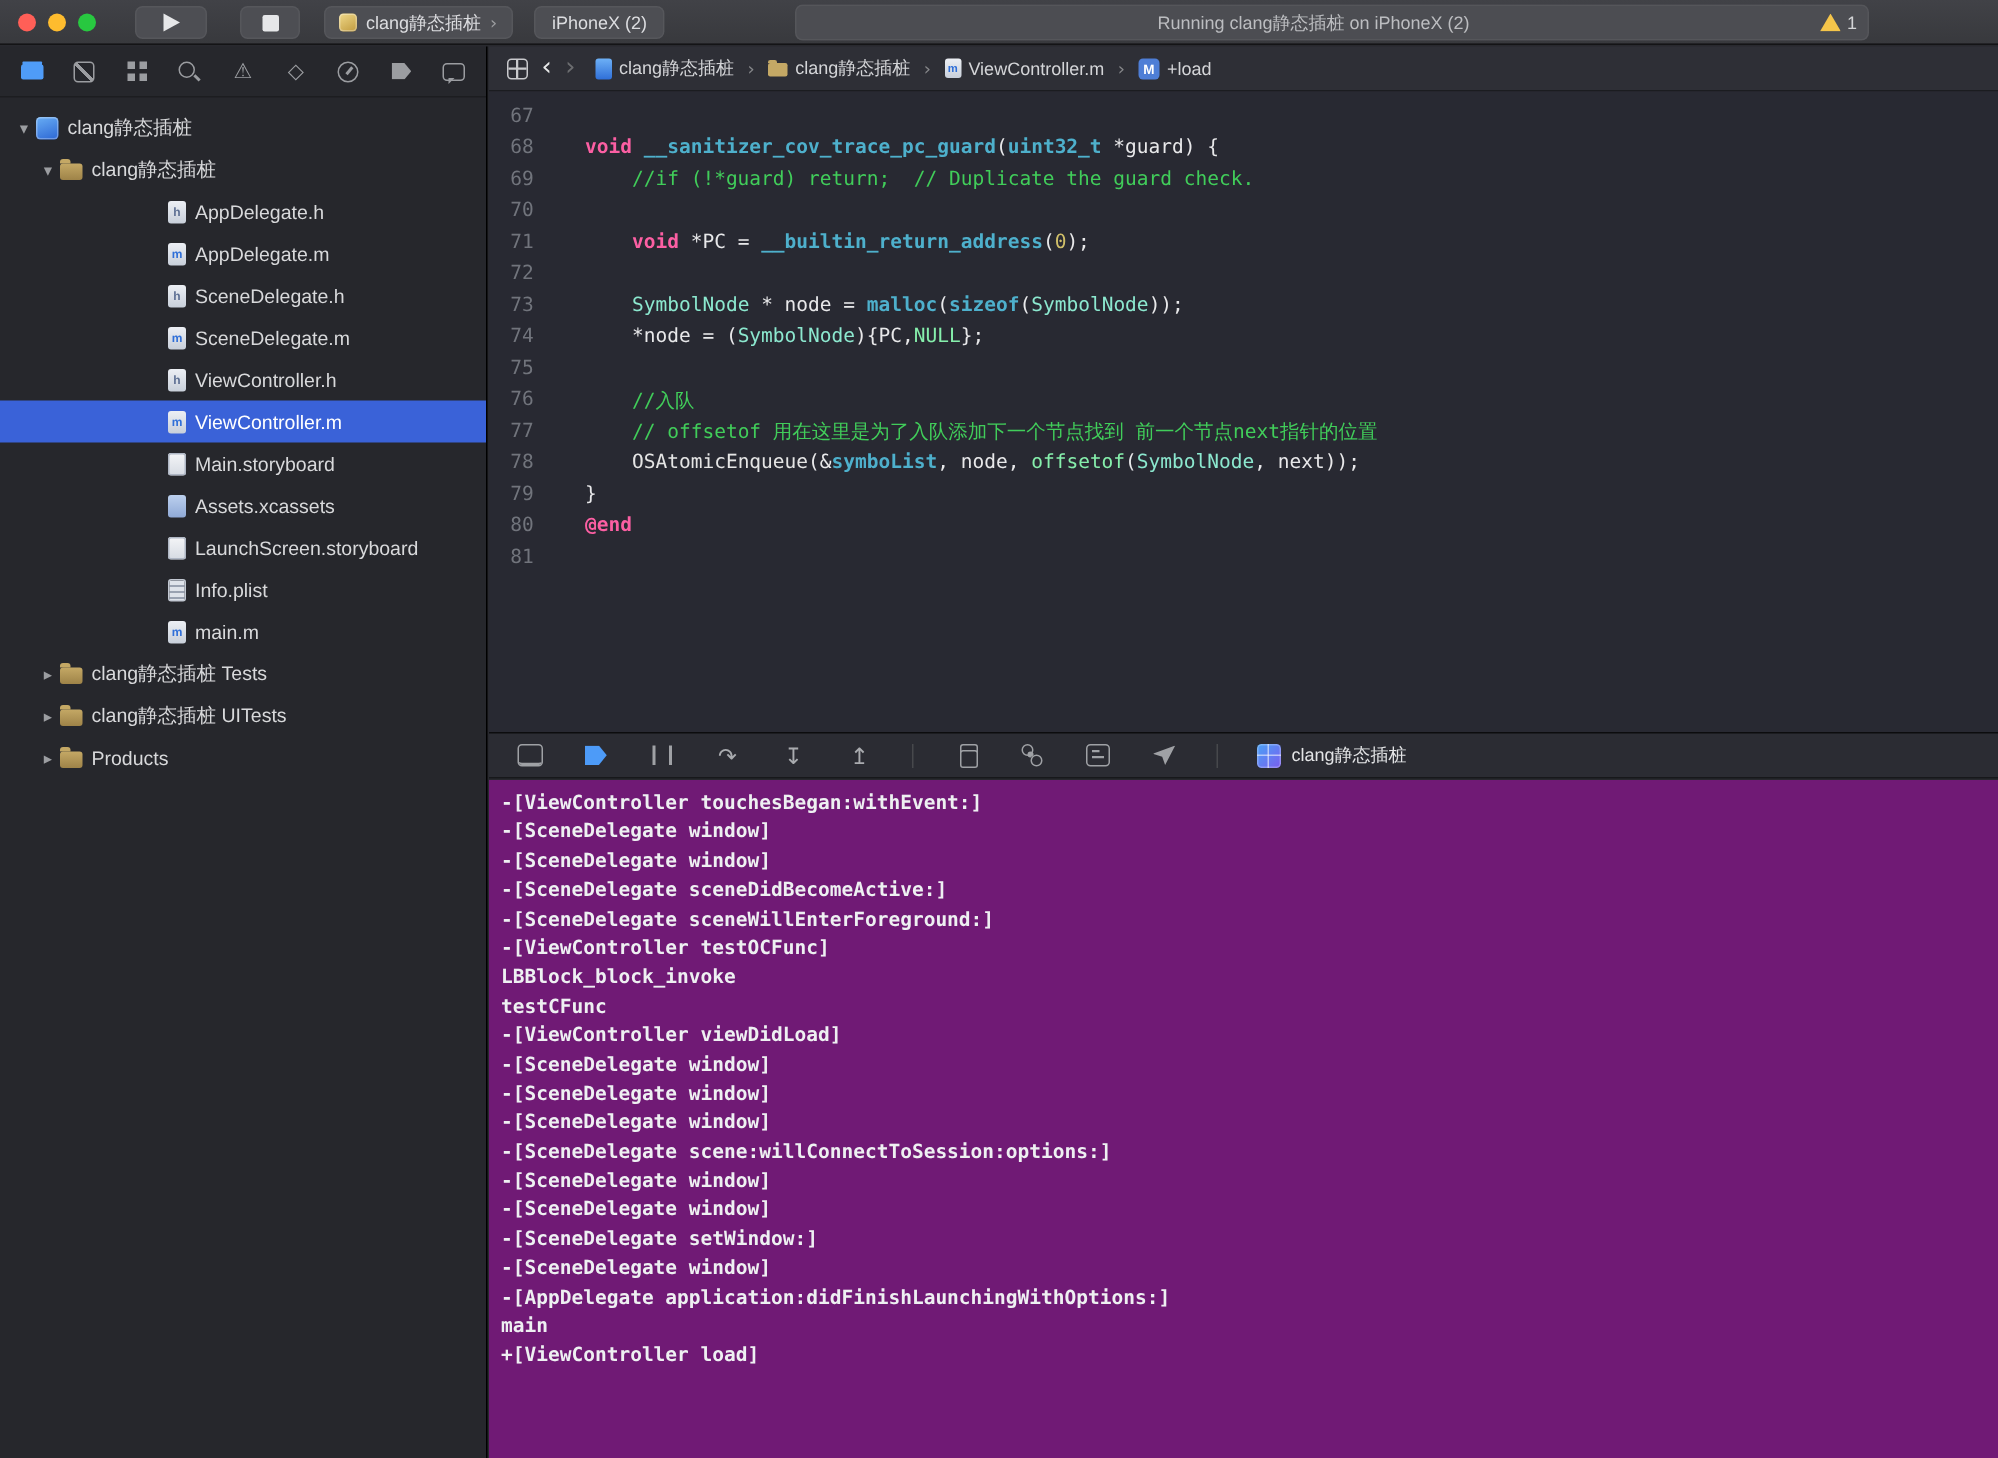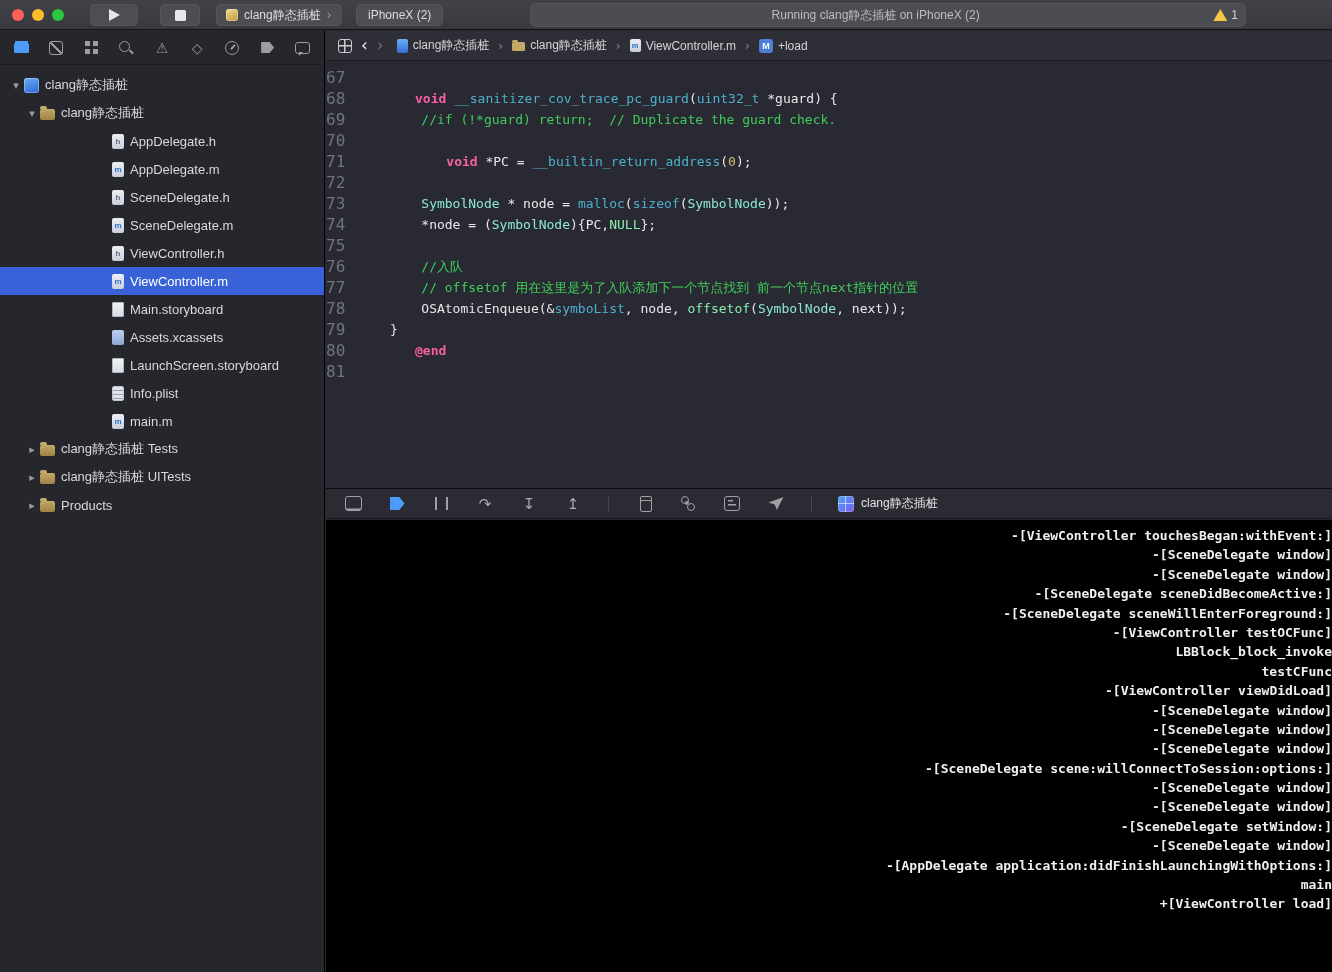--- a/index.html
+++ b/index.html
@@ -104,25 +104,25 @@
   .cic-folder::before { content:""; position:absolute; top:-2.5px; left:0; width:6px; height:2.5px;
     background:#c4a865; border-radius:1.5px 1.5px 0 0; }
   .cic-m { width:11px; height:13px; border-radius:2px; background:linear-gradient(#eceff4,#c8cfda);
     color:#2f6fd8; font-size:7.5px; }
   .cic-M { width:14px; height:14px; border-radius:3px; background:#4e7ed6; color:#fff; font-size:9px; }
 
   .code-area { position:absolute; left:326px; top:61px; right:0; height:427px;
     background:#282932; padding-top:6px; font-family:"DejaVu Sans Mono",monospace; font-size:13px;
     overflow:hidden; }
   .cline { display:flex; height:21px; align-items:center; }
-  .gutter { width:56px; flex:none; text-align:left; padding-right:12px; color:#71747c;
-    font-size:16px; }
+  .gutter { width:56px; flex:none; text-align:center; padding-right:12px; color:#71747c;
+    font-size:13px; }
   .csrc { white-space:pre; padding-left:8px; }
-  .tk-kw { color:#fc5fa3; font-weight:600;margin-left:25px; }
-  .tk-fn { color:#4eb0cc; }
+  .tk-kw { color:#fc5fa3; font-weight:600; }
+  .tk-fn { color:#4eb0cc;font-weight:bold; }
   .tk-ty { color:#8ce8cf; }
   .tk-ty2 { color:#e5e5e5; }
   .tk-cm { color:#41cd5a; }
   .tk-nm { color:#d0bf69; }
   .tk-mc { color:#86efac; }
   .tk-pl { color:#e8e8ea; }
 
   
   .debugbar { position:absolute; left:326px; top:488px; right:0; height:31px; background:#2b2c33;
     border-top:1px solid #0c0c0e; border-bottom:1px solid #17181b;
@@ -152,23 +152,23 @@
     clip-path:polygon(0 42%,100% 0,55% 100%,42% 58%); }
   .app-chip { display:flex; align-items:center; gap:7px; color:#e3e4e6; font-size:12px; }
   .app-ic { width:16px; height:16px; border-radius:3px;
     background:linear-gradient(135deg,#4aa3f5,#7a5cf0); box-shadow:inset 0 0 0 1px rgba(255,255,255,.25);
     background-image:linear-gradient(rgba(255,255,255,.55),rgba(255,255,255,.55)),
       linear-gradient(rgba(255,255,255,.55),rgba(255,255,255,.55)),
       linear-gradient(135deg,#4aa3f5,#7a5cf0);
     background-size:100% 1px,1px 100%,100% 100%; background-position:0 7px,7px 0,0 0; background-repeat:no-repeat; }
 
   
-  .console { position:absolute; left:326px; top:520px; right:0; bottom:0; background:#000000;
+  .console { position:absolute; left:326px; top:520px; right:0; bottom:0; background:#701a75;
     padding:8px 0 0 8px; font-family:"DejaVu Sans Mono",monospace; font-weight:bold;
-    font-size:13px; color:#eef0f2; overflow:hidden;text-align:right; }
+    font-size:13px; color:#eef0f2; overflow:hidden; }
   .cline2 { height:19.4px; white-space:pre; }
 </style>
 </head>
 <body>
 
 <div class="toolbar">
   <span class="tl red"></span>
   <span class="tl yel"></span>
   <span class="tl grn"></span>
 

